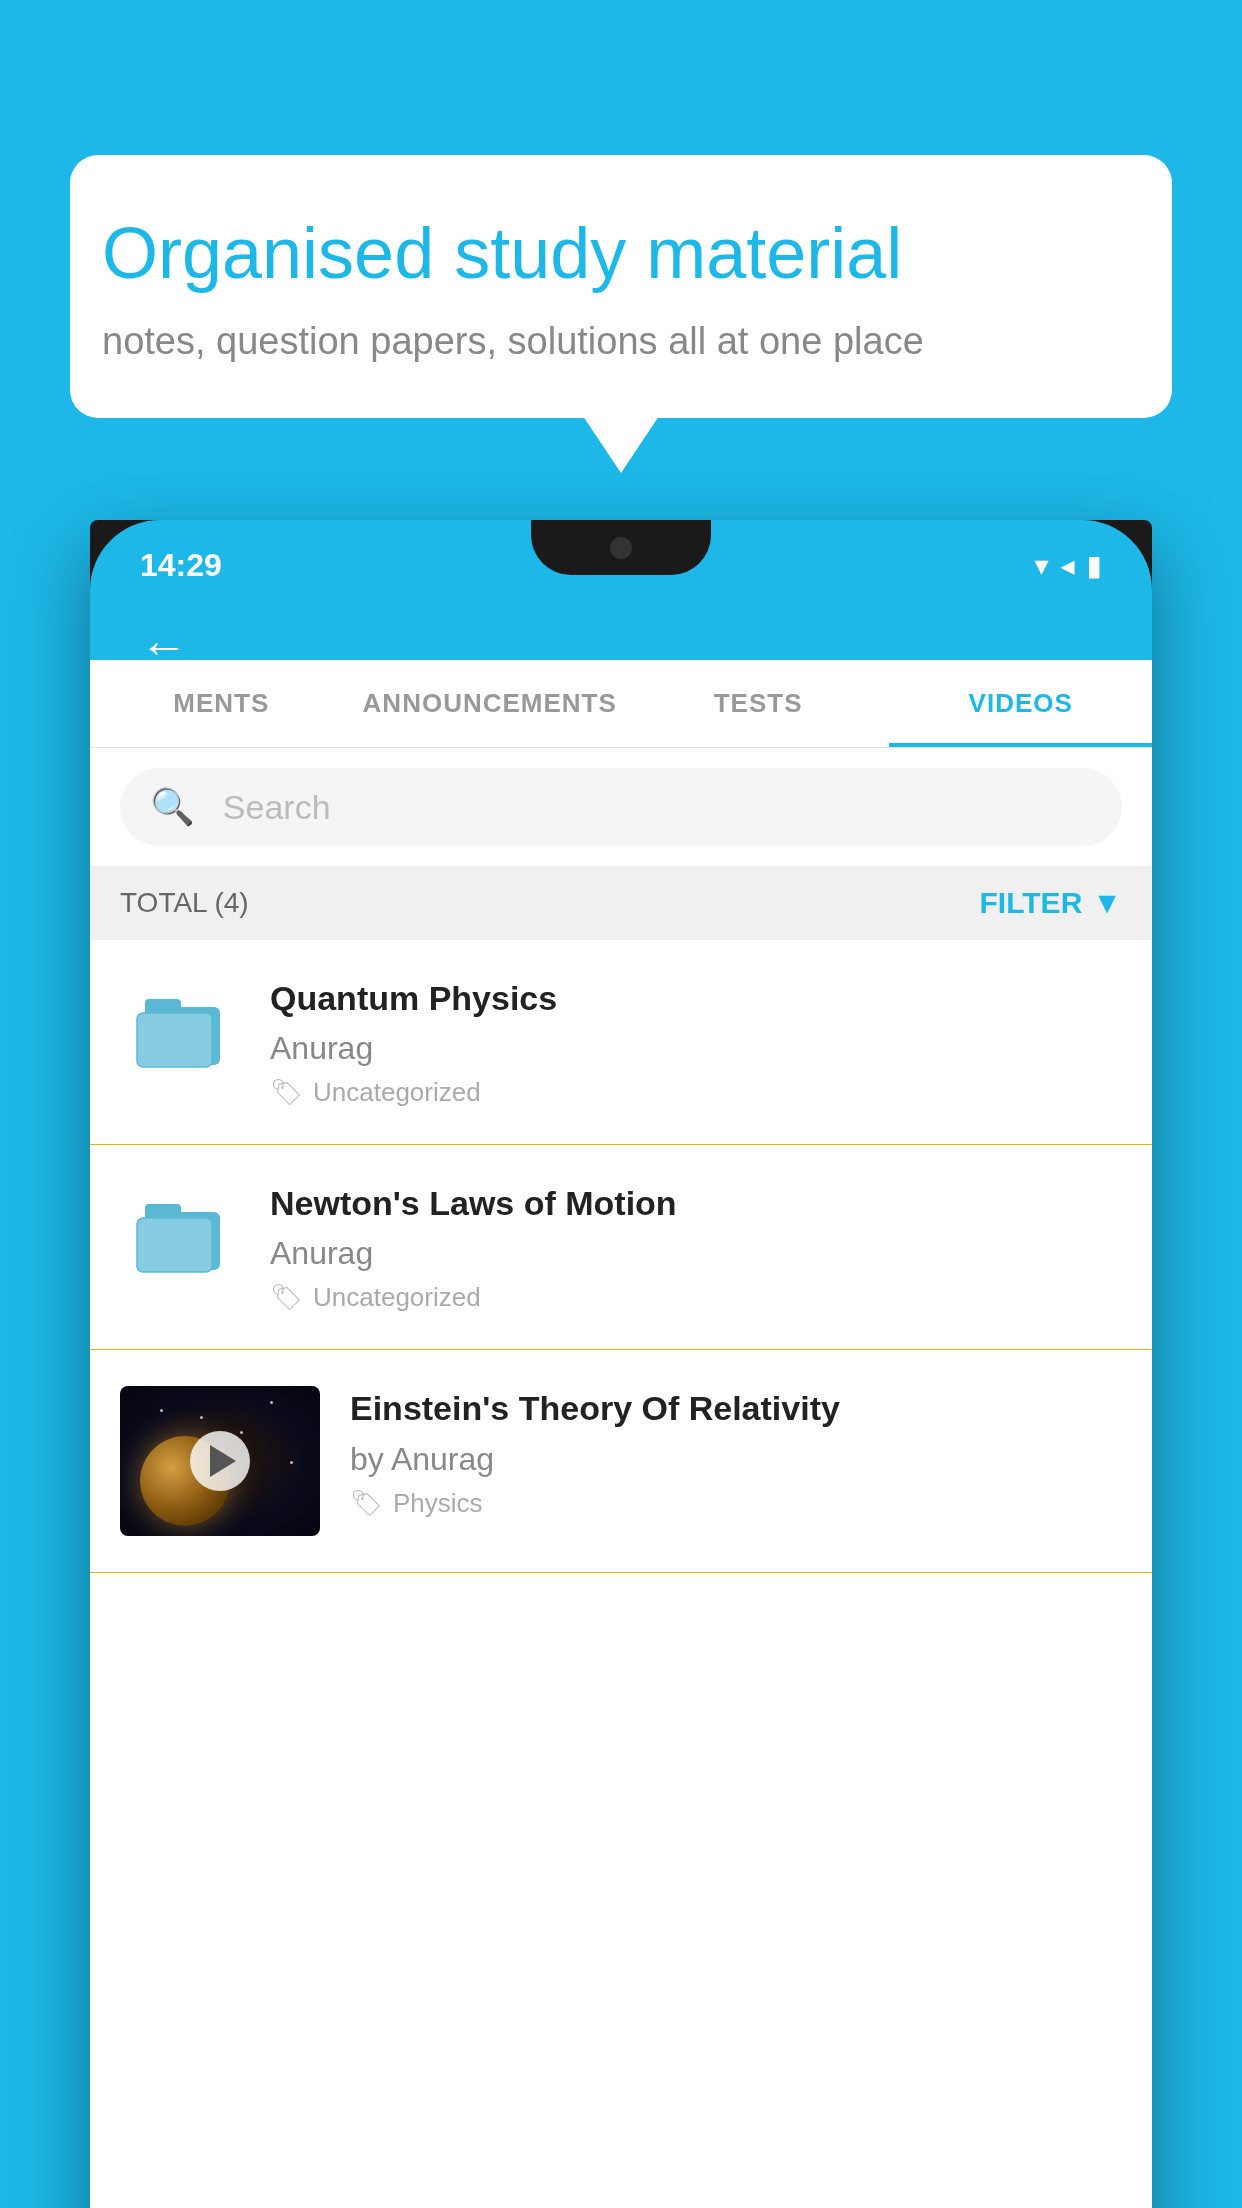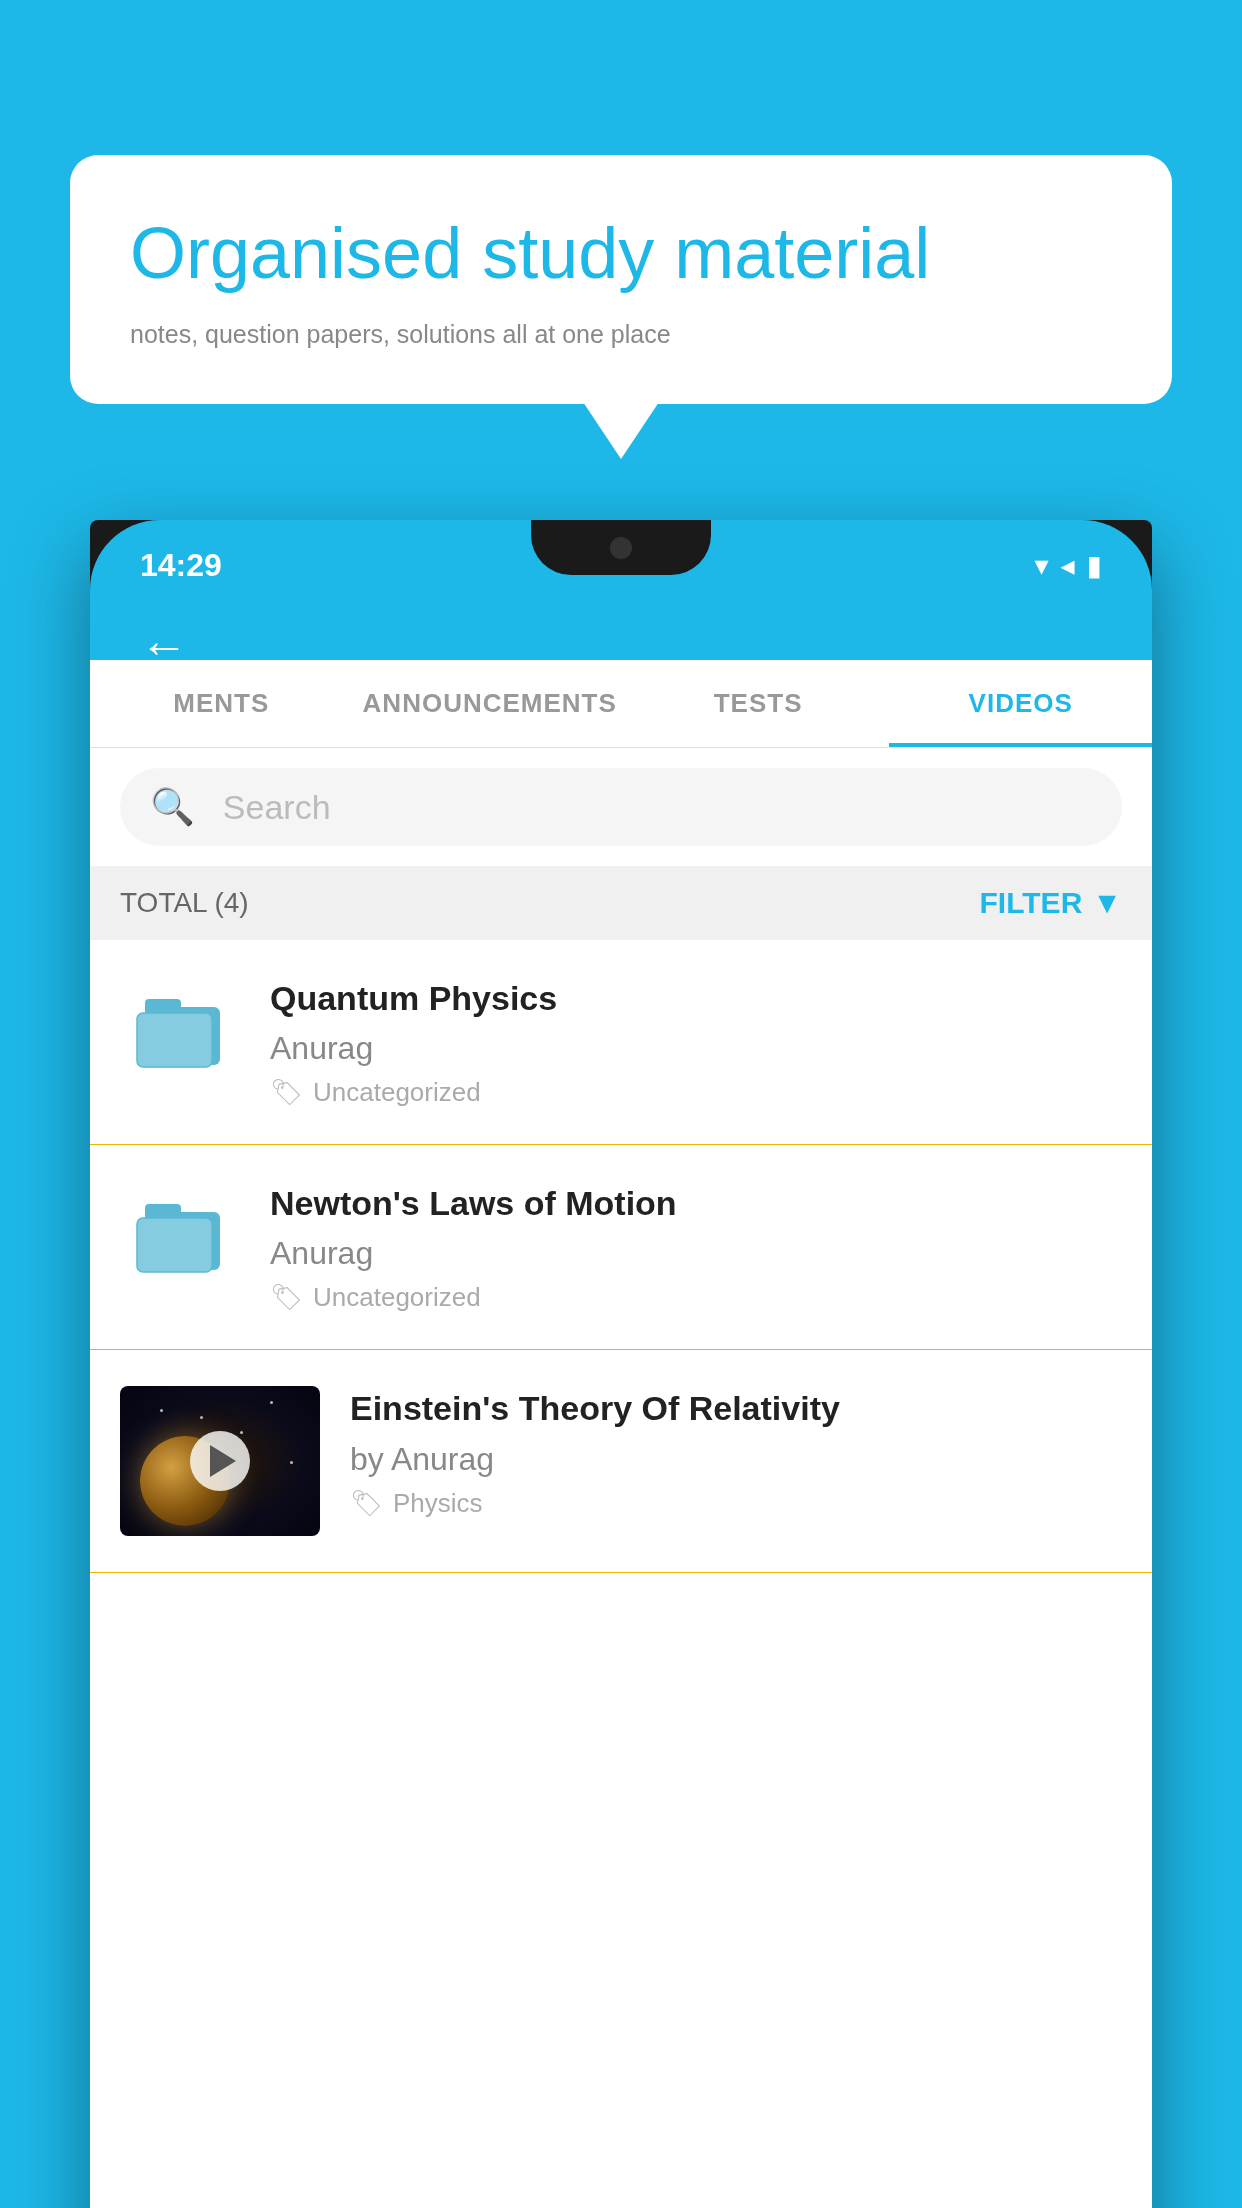--- a/index.html
+++ b/index.html
@@ -17,21 +17,21 @@
     .speech-bubble-container {
       position: absolute;
       top: 155px;
       left: 70px;
       right: 70px;
     }
 
     .speech-bubble {
       background: white;
       border-radius: 28px;
-      padding: 55px 60px 55px 60px;
+      padding: 55px 60px 55px 32px;
       position: relative;
     }
 
     .speech-bubble::after {
       content: '';
       position: absolute;
       bottom: -55px;
       left: 50%;
       transform: translateX(-50%);
       width: 0;
@@ -43,21 +43,21 @@
 
     .bubble-title {
       font-size: 72px;
       font-weight: 400;
       color: #1DB8E8;
       line-height: 1.2;
       margin-bottom: 24px;
     }
 
     .bubble-subtitle {
-      font-size: 25px;
+      font-size: 38px;
       color: #888;
       font-weight: 400;
     }
 
     
     .phone-container {
       position: absolute;
       top: 520px;
       left: 90px;
       right: 90px;

